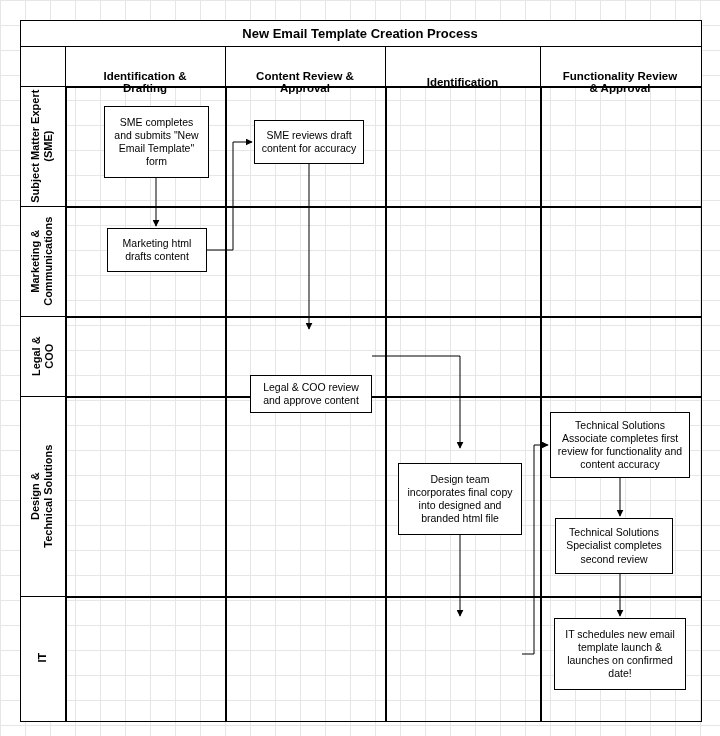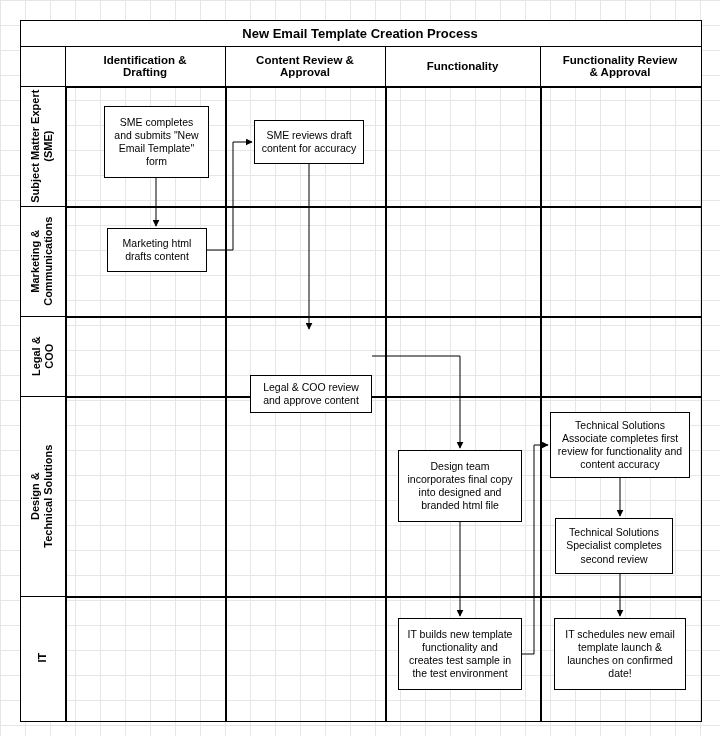--- a/index.html
+++ b/index.html
@@ -47,20 +47,21 @@
     z-index: 4;
   }
   .col-header, .cell-text {
     position: absolute;
     font-size: 11px;
     text-align: center;
     display: flex;
     align-items: center;
     justify-content: center;
     z-index: 4;
+    margin-top: 16px;
   }
   .col-header { font-weight: bold; font-size: 11.5px; }
   .row-label {
     position: absolute;
     font-size: 11px;
     font-weight: bold;
     text-align: center;
     z-index: 4;
     display: flex;
     align-items: center;
@@ -107,21 +108,21 @@
   <div class="frame fill" style="left:20px; top:46px; width:45px; height:40px;"></div>
   <div class="frame fill" style="left:65px;  top:46px; width:160px; height:40px;"></div>
   <div class="frame fill" style="left:225px; top:46px; width:160px; height:40px;"></div>
   <div class="frame fill" style="left:385px; top:46px; width:155px; height:40px;"></div>
   <div class="frame fill" style="left:540px; top:46px; width:160px; height:40px;"></div>
 
   <div class="col-header" style="left:65px;  top:46px; width:160px; height:40px; white-space:pre;">Identification &amp;
 Drafting</div>
   <div class="col-header" style="left:225px; top:46px; width:160px; height:40px; white-space:pre;">Content Review &amp;
 Approval</div>
-  <div class="col-header" style="left:385px; top:46px; width:155px; height:40px; white-space:pre;">Functionality</div>
+  <div class="col-header" style="left:385px; top:46px; width:155px; height:40px; white-space:pre;">Identification</div>
   <div class="col-header" style="left:540px; top:46px; width:160px; height:40px; white-space:pre;">Functionality Review
 &amp; Approval</div>
 
   <div class="frame fill" style="left:20px; top:86px;  width:45px; height:120px;"></div>
   <div class="frame fill" style="left:20px; top:206px; width:45px; height:110px;"></div>
   <div class="frame fill" style="left:20px; top:316px; width:45px; height:80px;"></div>
   <div class="frame fill" style="left:20px; top:396px; width:45px; height:200px;"></div>
   <div class="frame fill" style="left:20px; top:596px; width:45px; height:124px;"></div>
 
   <div class="row-label" style="left:20px; top:86px;  width:45px; height:120px;">
@@ -166,22 +167,21 @@
 
   <div class="frame" style="left:65px;  top:596px; width:160px; height:124px;"></div>
   <div class="frame" style="left:225px; top:596px; width:160px; height:124px;"></div>
   <div class="frame" style="left:385px; top:596px; width:155px; height:124px;"></div>
   <div class="frame" style="left:540px; top:596px; width:160px; height:124px;"></div>
 
   <div class="box" style="left:104px; top:106px; width:105px; height:72px;">SME completes and submits "New Email Template" form</div>
   <div class="box" style="left:107px; top:228px; width:100px; height:44px;">Marketing html drafts content</div>
   <div class="box" style="left:254px; top:120px; width:110px; height:44px;">SME reviews draft content for accuracy</div>
   <div class="box" style="left:250px; top:331px; width:122px; height:38px;margin-top:44px;">Legal &amp; COO review and approve content</div>
-  <div class="box" style="left:398px; top:450px; width:124px; height:72px;">Design team incorporates final copy into designed and branded html file</div>
-  <div class="box" style="left:398px; top:618px; width:124px; height:72px;">IT builds new template functionality and creates test sample in the test environment</div>
+  <div class="box" style="left:398px; top:463px; width:124px; height:72px;">Design team incorporates final copy into designed and branded html file</div>
   <div class="box" style="left:550px; top:412px; width:140px; height:66px;">Technical Solutions Associate completes first review for functionality and content accuracy</div>
   <div class="box" style="left:555px; top:518px; width:118px; height:56px;">Technical Solutions Specialist completes second review</div>
   <div class="box" style="left:554px; top:618px; width:132px; height:72px;">IT schedules new email template launch &amp; launches on confirmed date!</div>
 
   <svg class="connectors">
     <defs>
       <marker id="ah" viewBox="0 0 10 10" refX="9" refY="5" markerWidth="7" markerHeight="7" orient="auto-start-reverse">
         <path d="M 0 0 L 10 5 L 0 10 z" fill="#000"></path>
       </marker>
     </defs>

